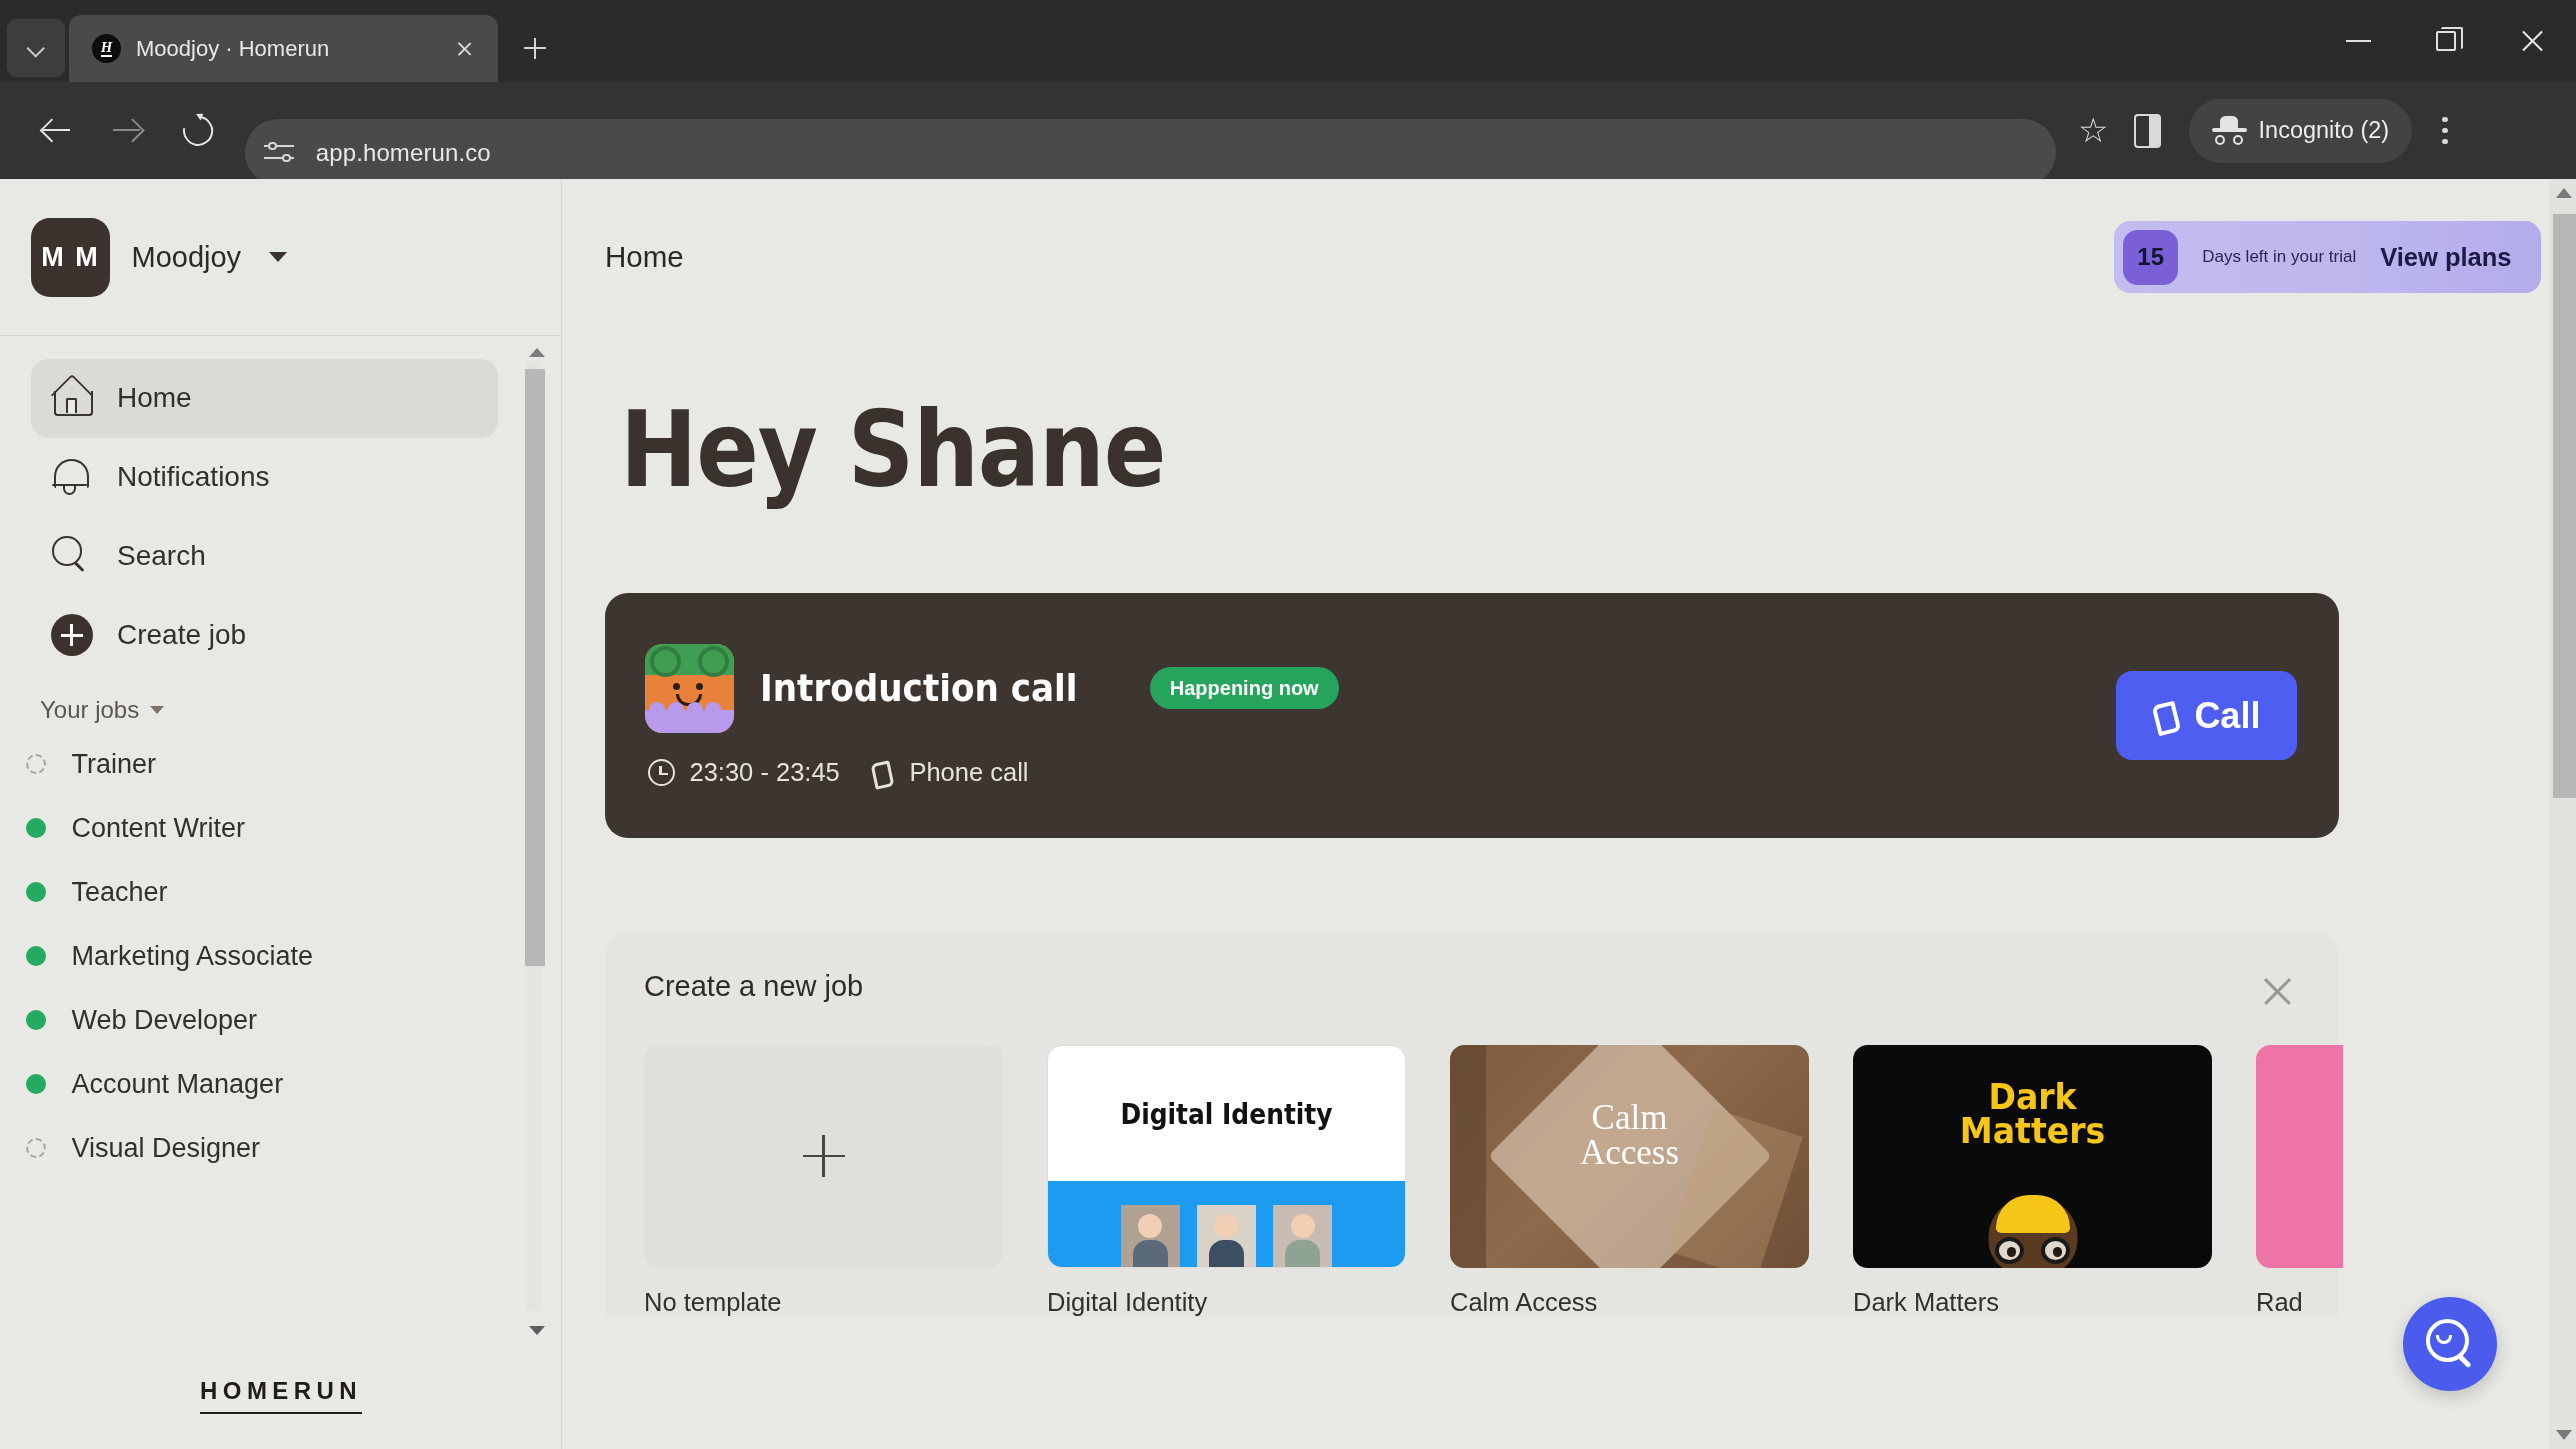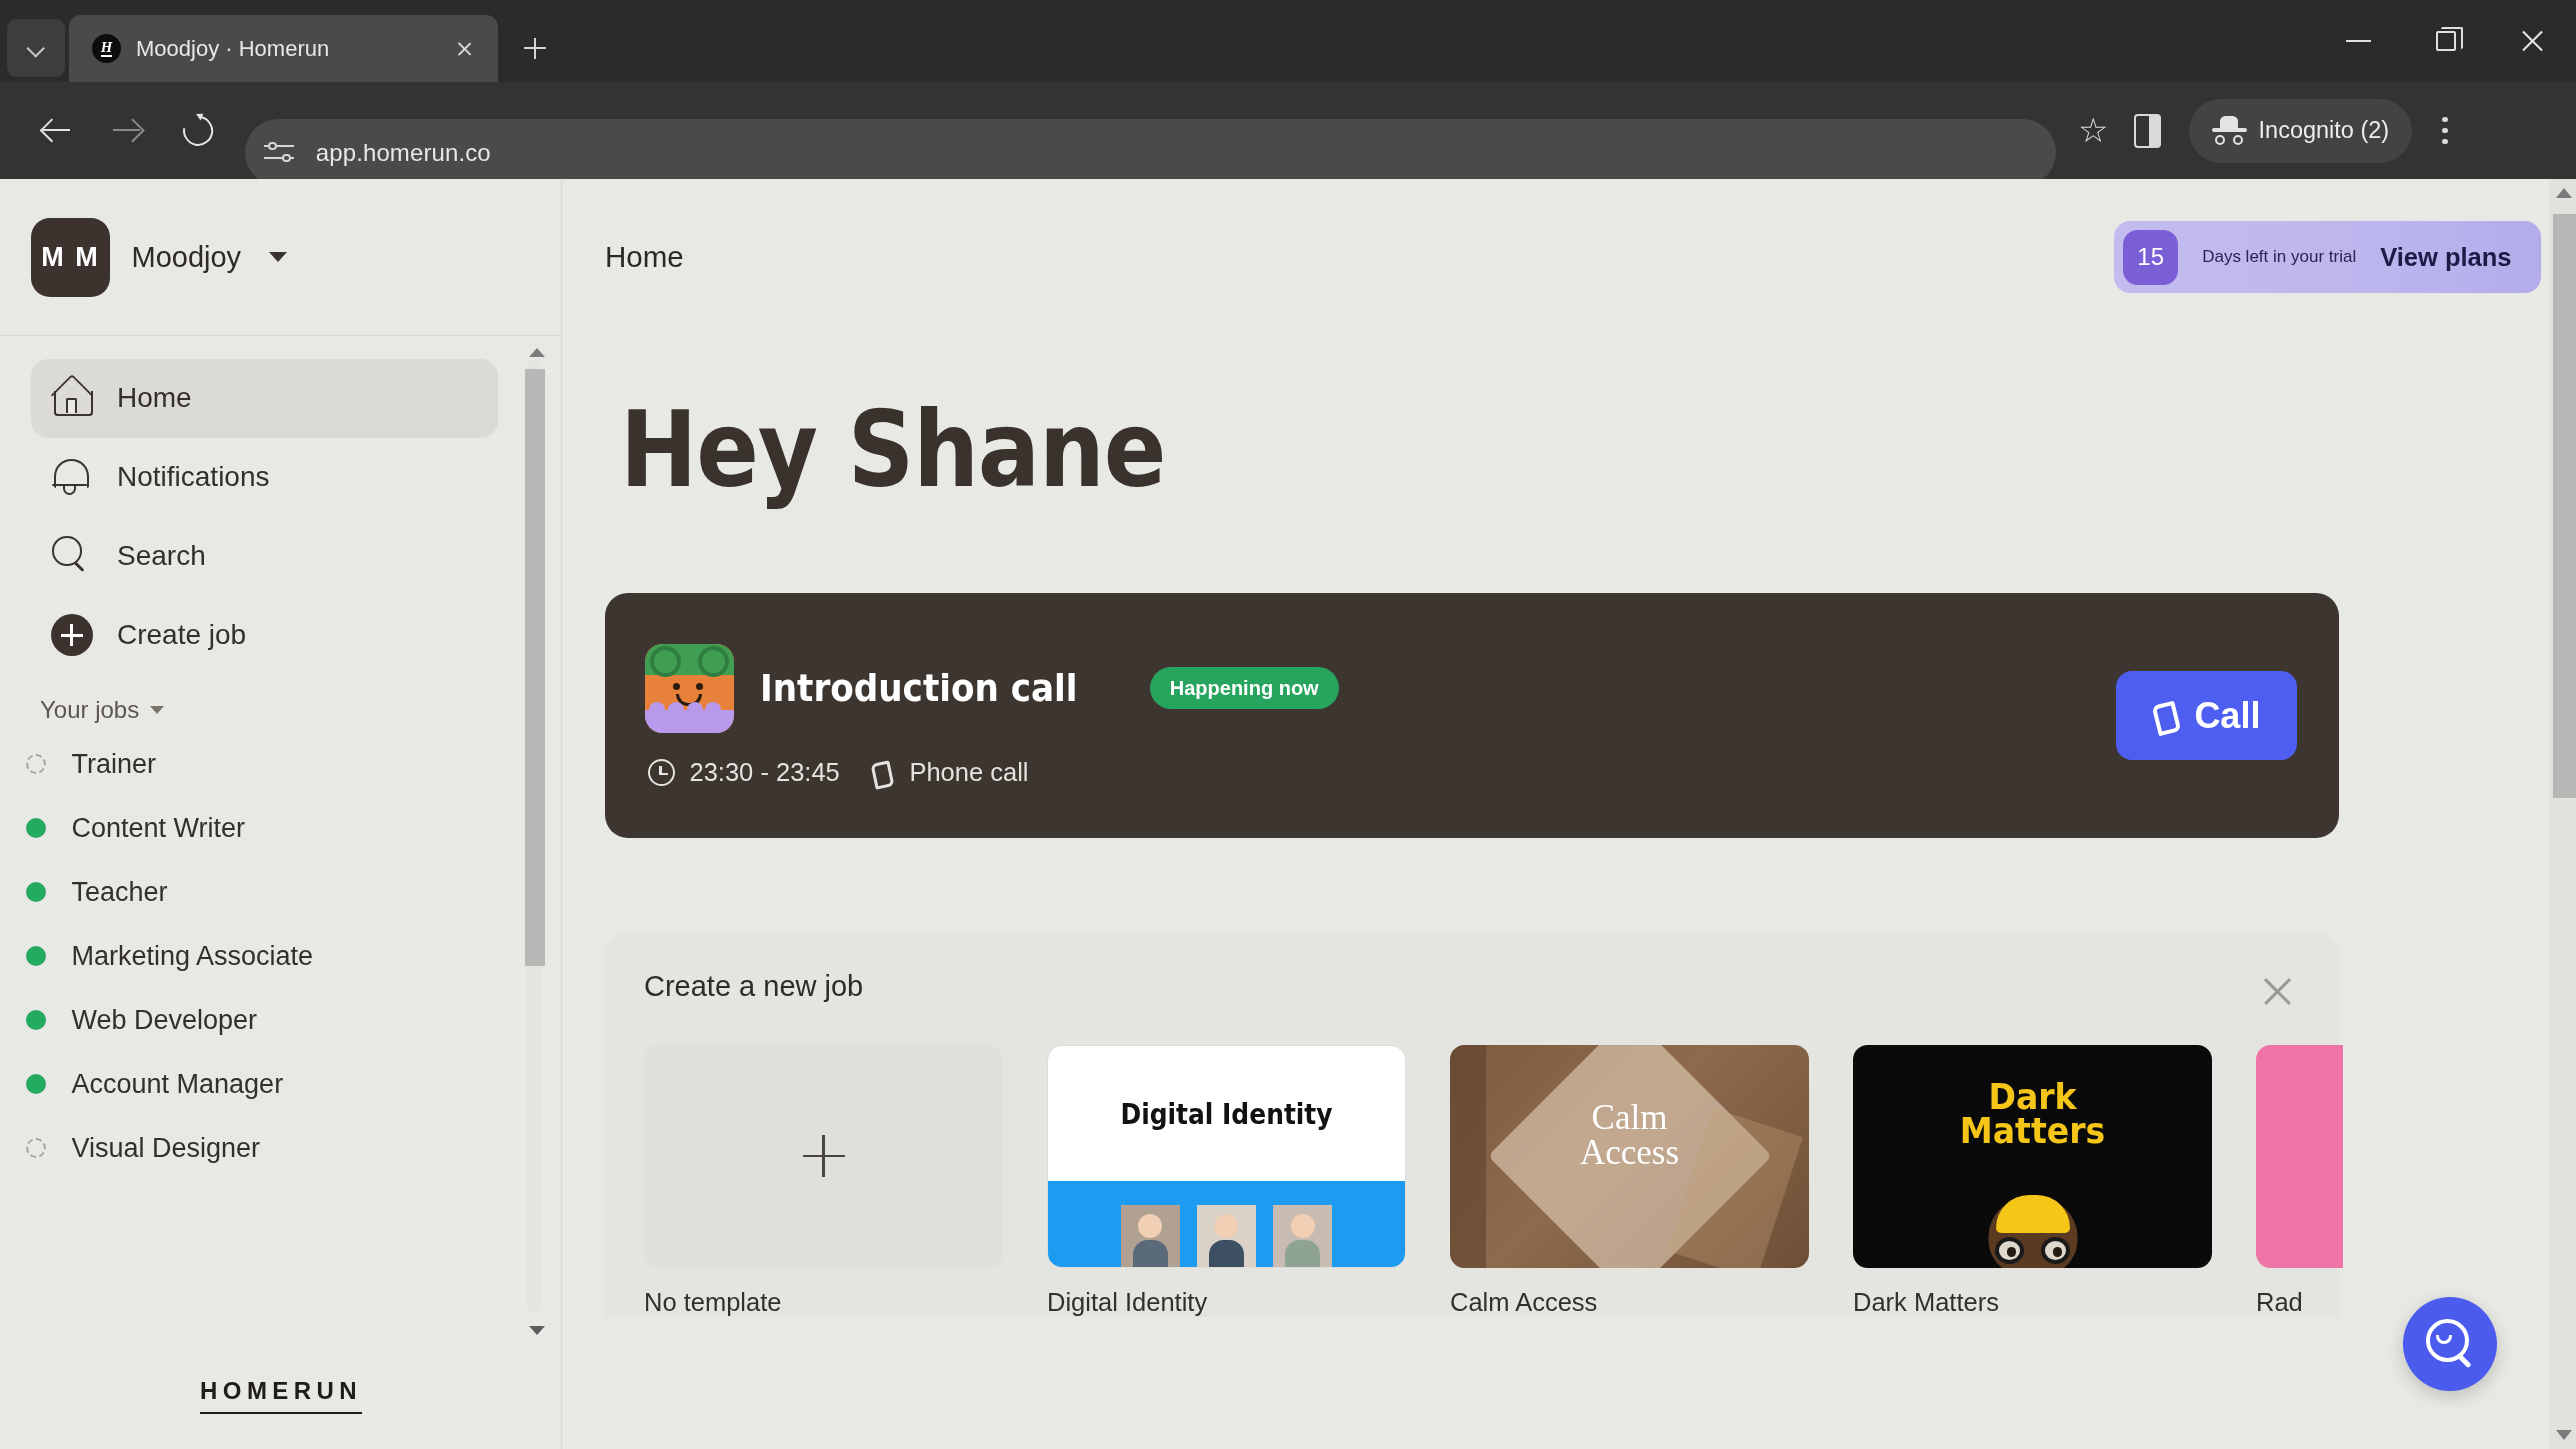--- a/index.html
+++ b/index.html
@@ -177,22 +177,22 @@
 
   
   .main{ flex:1; position:relative; background:#e8e8e4; overflow:hidden; }
   .main-head{ height:156px; display:flex; align-items:center; padding:0 35px 0 43px; justify-content:space-between;}
   .page-title{ font-size:29.5px; color:#2c2925; }
   .trial-pill{
     height:72px; border-radius:16px; display:flex; align-items:center; gap:24px; padding:0 29.5px 0 9.4px;
     background:linear-gradient(90deg,#c3bcf0 0%,#bdb7ee 55%,#b3aceb 100%);
   }
   .trial-badge{
-    width:55px;height:55px;border-radius:14.8px;background:#7b5fd6;color:#ffffff;
-    display:flex;align-items:center;justify-content:center;font-size:24px;font-weight:400;flex:none;
+    width:55px;height:55px;border-radius:14.8px;background:#7b5fd6;color:#0f172a;
+    display:flex;align-items:center;justify-content:center;font-size:24px;font-weight:700;flex:none;
   }
   .trial-text{ font-size:17px; color:#2a2552; }
   .trial-link{ font-size:25.5px; color:#1e1a46; font-weight:700; }
 
   .main-body{ position:absolute; left:0; right:0; top:156px; bottom:0; padding:0 35px 0 43px; }
 
   .greeting{
     font-size:105px; font-weight:800; color:#3a332d; letter-spacing:-1.3px;
     font-family:"DejaVu Sans", sans-serif;
     margin-top:54px; margin-left:14.8px; transform:scaleX(0.88); transform-origin:left center;

